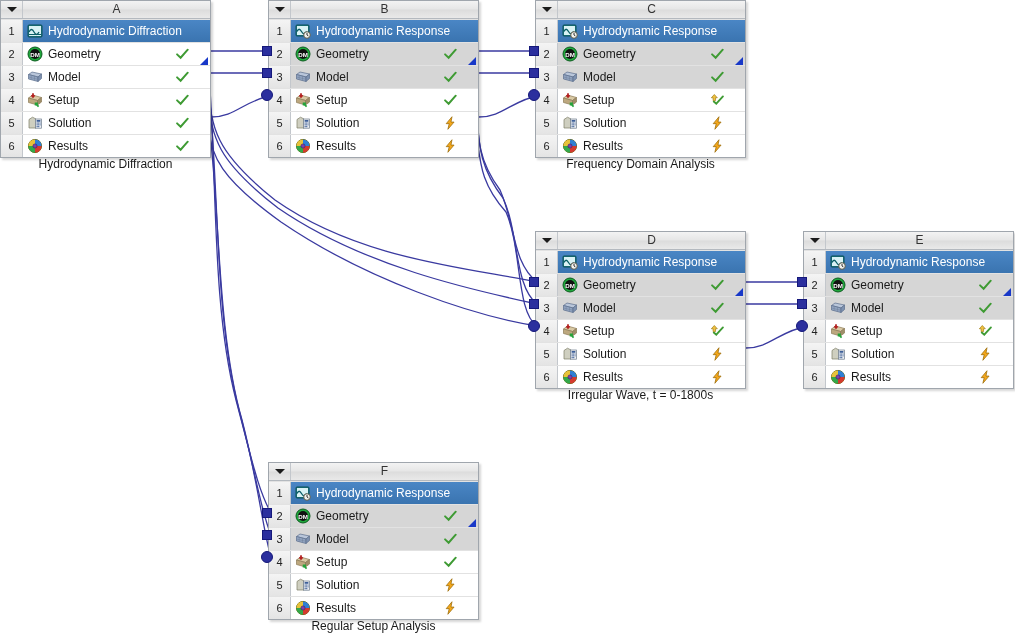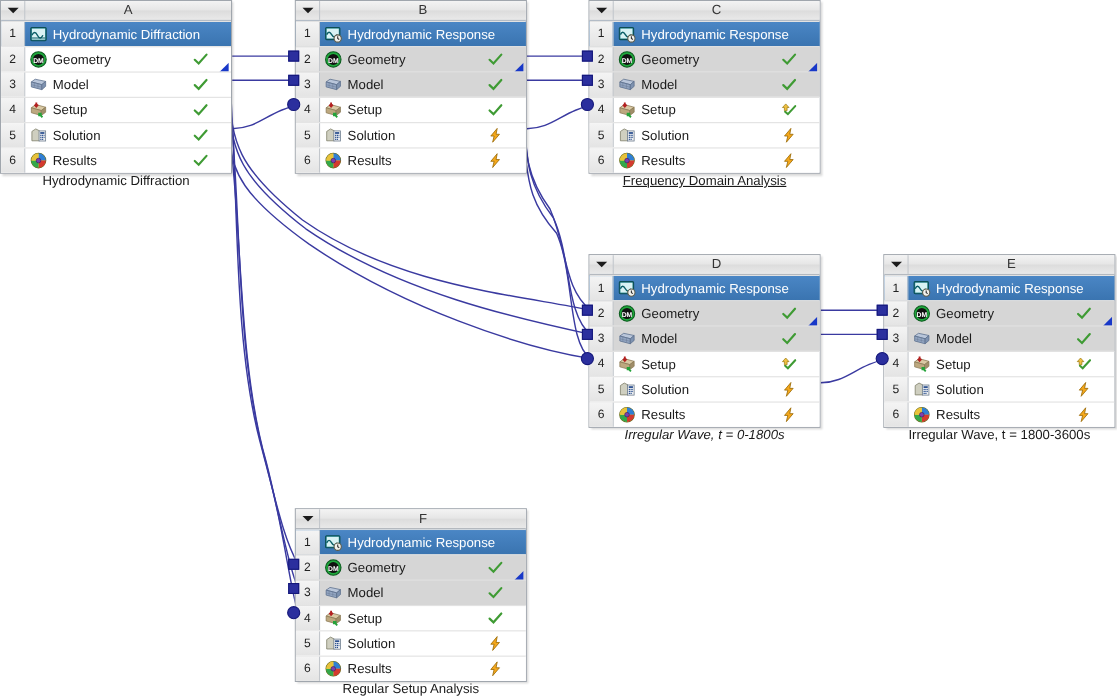--- a/index.html
+++ b/index.html
@@ -495,21 +495,21 @@
                 <circle cx="8" cy="8" r="2.1" fill="#7a3fb0" stroke="#3f1f60" stroke-width=".6"></circle>
               </svg>
             </span>
             <span class="label">Results</span>
             <span class="status"><svg viewBox="0 0 16 16" width="15" height="15">
                 <path d="M9.6 1.3 L3.4 8.7 L6.6 8.7 L5.2 14.7 L11.8 7 L8.5 7z" fill="#f5a81c" stroke="#9a6a05" stroke-width=".8" stroke-linejoin="round"></path>
               </svg></span>
           </div>
         </div>
       </div>
-      <div class="caption" style="top: 157px; text-decoration: underline;">Frequency Domain Analysis</div>
+      <div class="caption" style="top: 157px;">Frequency Domain Analysis</div>
     </div>
     <div class="system" style="left: 535px; top: 231px; width: 211px;">
       <div class="sysbox" style="width: 211px;">
         <div class="hdr">
           <div class="caret">
             <i></i>
           </div>
           <div class="letter">D</div>
         </div>
         <div class="row title">
@@ -627,21 +627,21 @@
                 <circle cx="8" cy="8" r="2.1" fill="#7a3fb0" stroke="#3f1f60" stroke-width=".6"></circle>
               </svg>
             </span>
             <span class="label">Results</span>
             <span class="status"><svg viewBox="0 0 16 16" width="15" height="15">
                 <path d="M9.6 1.3 L3.4 8.7 L6.6 8.7 L5.2 14.7 L11.8 7 L8.5 7z" fill="#f5a81c" stroke="#9a6a05" stroke-width=".8" stroke-linejoin="round"></path>
               </svg></span>
           </div>
         </div>
       </div>
-      <div class="caption" style="top: 157px; font-style: italic;">Irregular Wave, t = 0-1800s</div>
+      <div class="caption" style="top: 157px;">Irregular Wave, t = 0-1800s</div>
     </div>
     <div class="system" style="left: 803px; top: 231px; width: 211px;">
       <div class="sysbox" style="width: 211px;">
         <div class="hdr">
           <div class="caret">
             <i></i>
           </div>
           <div class="letter">E</div>
         </div>
         <div class="row title">
@@ -759,21 +759,20 @@
                 <circle cx="8" cy="8" r="2.1" fill="#7a3fb0" stroke="#3f1f60" stroke-width=".6"></circle>
               </svg>
             </span>
             <span class="label">Results</span>
             <span class="status"><svg viewBox="0 0 16 16" width="15" height="15">
                 <path d="M9.6 1.3 L3.4 8.7 L6.6 8.7 L5.2 14.7 L11.8 7 L8.5 7z" fill="#f5a81c" stroke="#9a6a05" stroke-width=".8" stroke-linejoin="round"></path>
               </svg></span>
           </div>
         </div>
       </div>
-      <div class="caption" style="top: 157px;">Irregular Wave, t = 1800-3600s</div>
     </div>
     <div class="system" style="left: 268px; top: 462px; width: 211px;">
       <div class="sysbox" style="width: 211px;">
         <div class="hdr">
           <div class="caret">
             <i></i>
           </div>
           <div class="letter">F</div>
         </div>
         <div class="row title">

